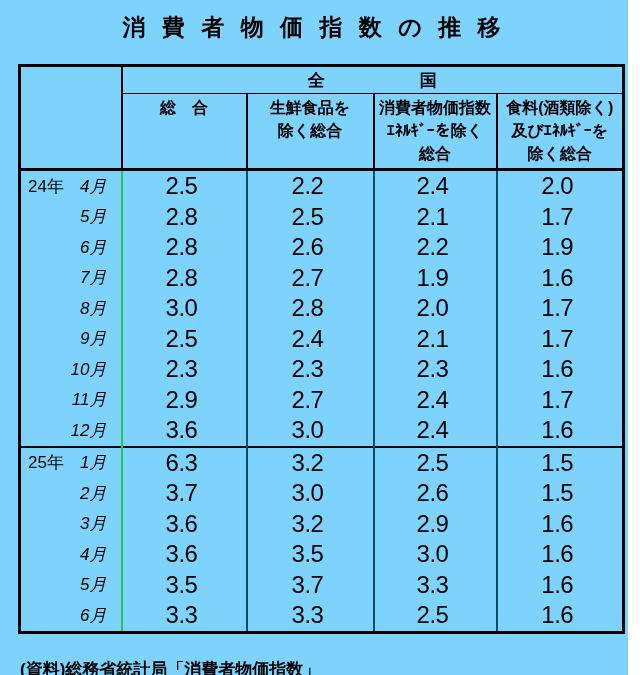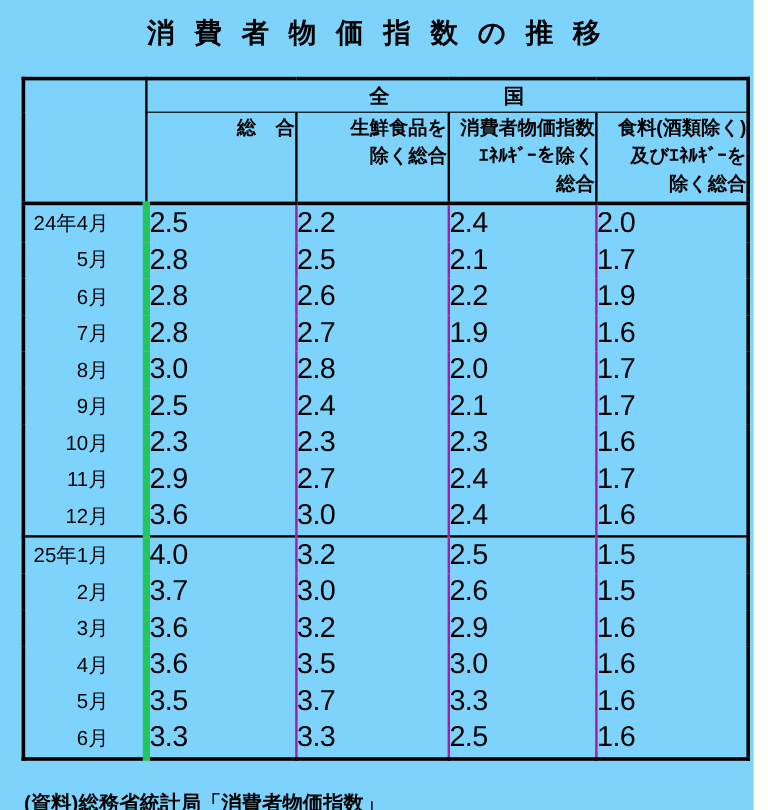--- a/index.html
+++ b/index.html
@@ -58,57 +58,58 @@
     display: inline-flex;
     gap: 95px;
     justify-content: center;
   }
   
   th.colhead {
     height: 72px;
     border-left: 2px solid #000000;
     border-bottom: 3px solid #000000;
     vertical-align: top;
-    text-align: right;
+    text-align: center;
     font-size: 16px;
     font-weight: bold;
     line-height: 23px;
     padding-top: 2px;
     white-space: pre-line;
   }
   th.colhead:first-of-type { border-left: none; }
 
   
   tbody td {
     height: 30.5px;
     vertical-align: middle;
   }
   td.label-cell {
-    border-right: 6px solid #22c55e;
+    border-right: 2px solid #22c55e;
     font-size: 17px;
   }
   .label-inner {
     display: flex;
     align-items: center;
   }
   .year-label {
     width: 52px;
     padding-left: 7px;
     text-align: left;
     white-space: nowrap;
   }
   .month-label {
     flex: 1;
     text-align: center;
-    padding-right: 28px;
+    padding-right: 14px;
     white-space: nowrap;
+    font-style: italic;
   }
   td.value-cell {
-    border-left: 2px solid #a21caf;
-    text-align: left;
+    border-left: 2px solid #0c4a6e;
+    text-align: center;
     padding-right: 5px;
     font-size: 24px;
     letter-spacing: -0.5px;
     white-space: nowrap;
   }
   td.value-cell:first-of-type { border-left: none; }
   tr.year-divider td { border-top: 2px solid #000000; }
 
   .source-note {
     margin: 24px 0 0 20px;
@@ -262,21 +263,21 @@
       <td class="value-cell">2.4</td>
       <td class="value-cell">1.6</td>
     </tr>
         <tr class="year-divider">
       <td class="label-cell">
         <span class="label-inner">
           <span class="year-label">25年</span>
           <span class="month-label">1月</span>
         </span>
       </td>
-      <td class="value-cell">4.0</td>
+      <td class="value-cell">6.3</td>
       <td class="value-cell">3.2</td>
       <td class="value-cell">2.5</td>
       <td class="value-cell">1.5</td>
     </tr>
         <tr>
       <td class="label-cell">
         <span class="label-inner">
           <span class="year-label"></span>
           <span class="month-label">2月</span>
         </span>

